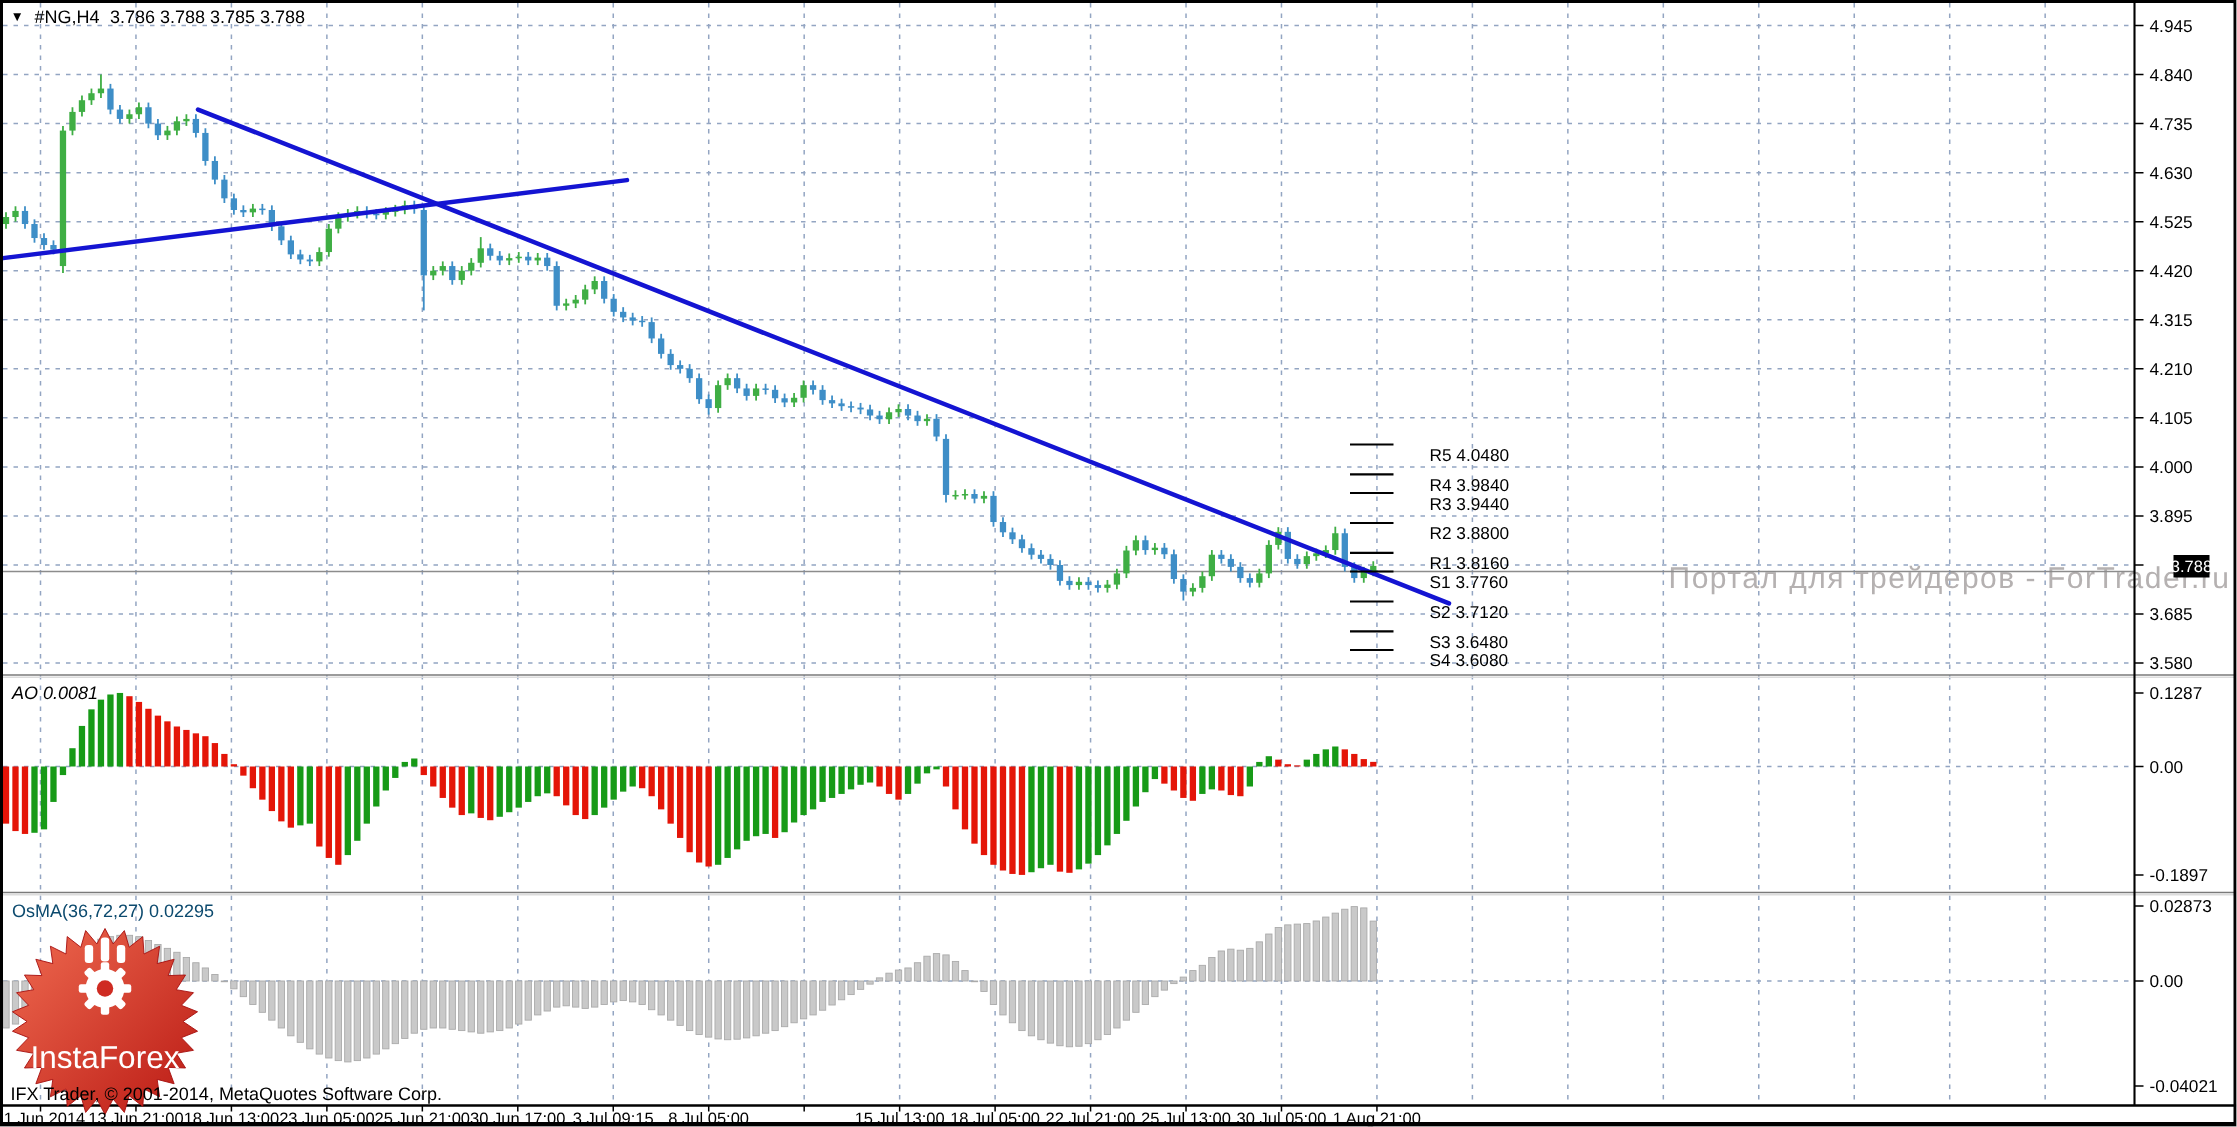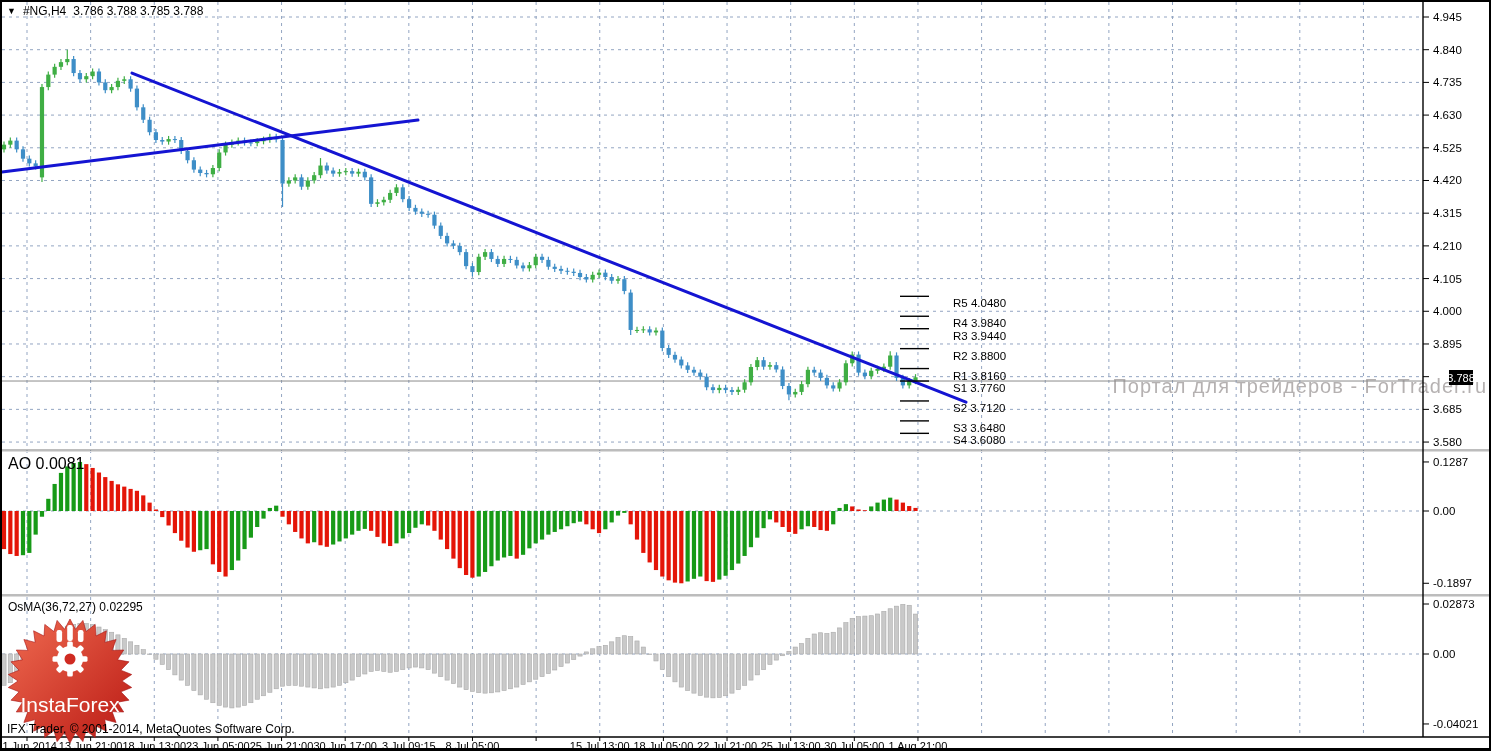--- a/index.html
+++ b/index.html
@@ -3,22 +3,22 @@
 <meta charset="utf-8">
 <style>
   html,body{margin:0;padding:0;background:#888;}
   #screen{position:relative;width:1491px;height:751px;background:#fff;overflow:hidden;
           font-family:"Liberation Sans","DejaVu Sans",sans-serif;}
   #frame{position:absolute;inset:0;border:2px solid #000;border-bottom:3px solid #000;z-index:50;pointer-events:none;}
   #plot{position:absolute;left:0;top:0;z-index:2;}
   #watermark{position:absolute;top:375px;right:4px;z-index:1;font-size:20px;color:#b5b1b1;letter-spacing:1px;white-space:nowrap;}
   #titlebar{position:absolute;left:7px;top:4px;z-index:6;font-size:12px;color:#000;display:flex;align-items:center;gap:7px;}
   #titlebar .tri{font-size:9px;line-height:12px;}
-  #ao-label{position:absolute;left:8px;top:455px;z-index:6;font-size:16px;color:#000;}
-  #osma-label{position:absolute;left:8px;top:600px;z-index:6;font-size:12px;color:#000000;}
+  #ao-label{position:absolute;left:8px;top:455px;z-index:6;font-size:12px;color:#000;font-style:italic;}
+  #osma-label{position:absolute;left:8px;top:600px;z-index:6;font-size:12px;color:#0c4a6e;}
   #copyright{position:absolute;left:7px;top:722px;z-index:7;font-size:12px;color:#000;}
   #price-tag{position:absolute;left:1449px;width:24px;height:15px;z-index:10;background:#000;color:#fff;
              font-size:11px;display:flex;align-items:center;justify-content:center;}
   #xlabels{position:absolute;left:0;top:0;z-index:7;}
   .xlab{position:absolute;top:740px;width:90px;text-align:center;font-size:11px;color:#000;white-space:nowrap;}
   #badge{position:absolute;left:0px;top:611px;z-index:5;}
   #badge text{font-family:"Liberation Sans","DejaVu Sans",sans-serif;}
 </style>
 </head>
 <body>

